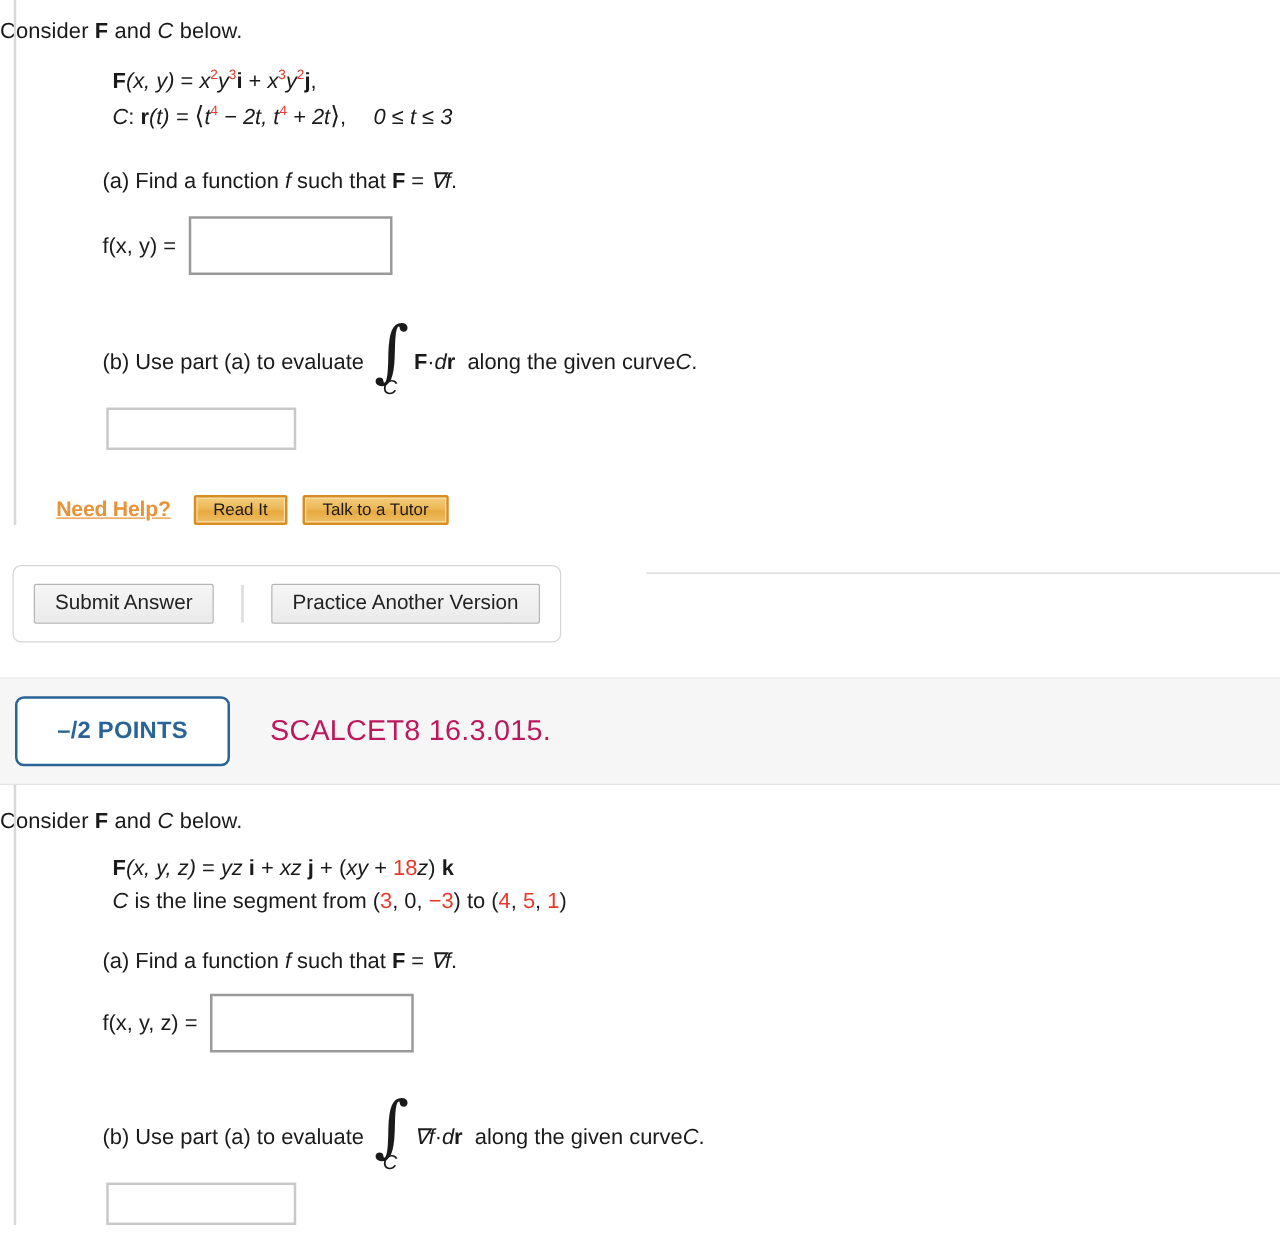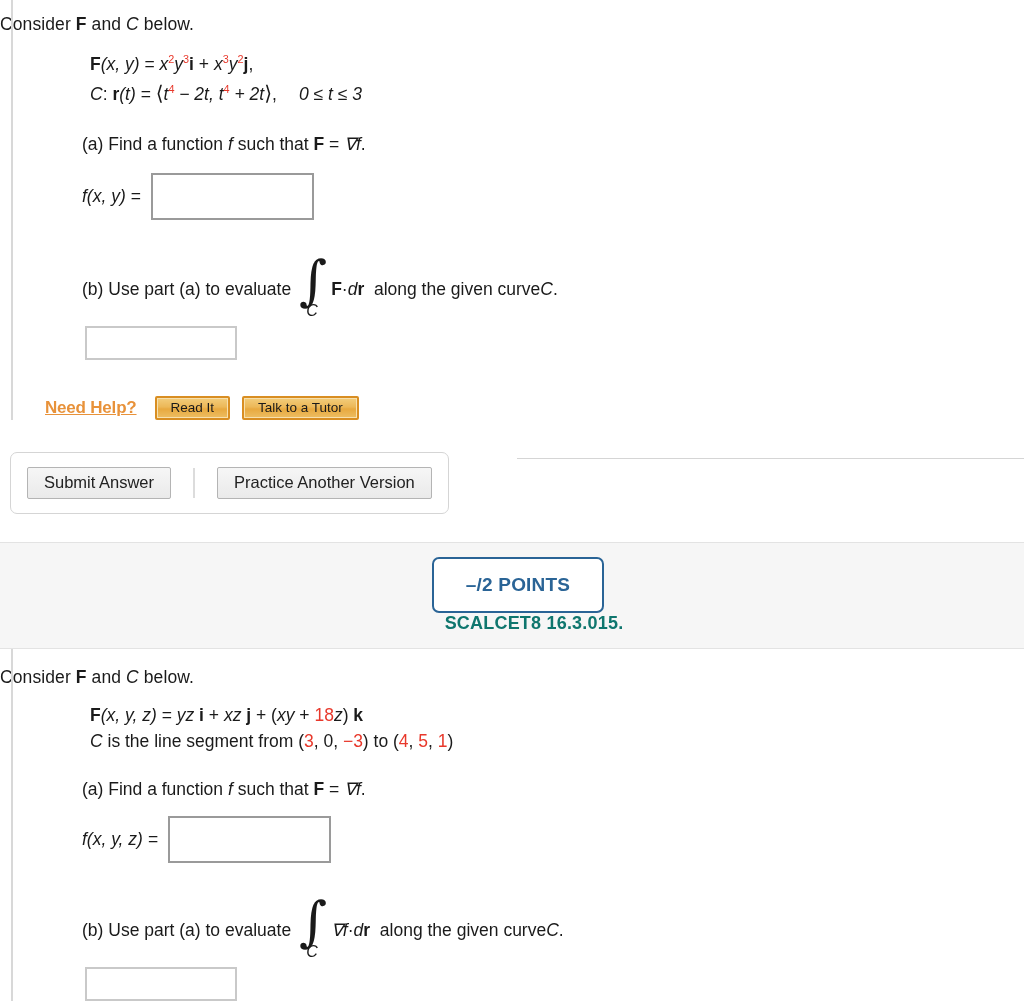--- a/index.html
+++ b/index.html
@@ -24,21 +24,21 @@
     width: 2px;
     background: #d8d8d8;
   }
 
   .stmt {
     font-size: 17.5px;
     line-height: 1.45;
     letter-spacing: 0.1px;
   }
   b, .b { font-weight: bold; }
-  .it { font-style: italic; }
+  .it { }
   .red { color: #e8382b; }
 
   sup.ex {
     font-size: 0.62em;
     vertical-align: super;
     line-height: 0;
   }
 
   .mathblock {
     margin-left: 90px;
@@ -179,41 +179,40 @@
     height: 1px;
     background: #e3e3e3;
     width: 100%;
   }
   .sectionhead {
     background: #f6f6f6;
     border-bottom: 1px solid #e3e3e3;
     display: flex;
     align-items: center;
     padding: 14px 0 14px 12px;
-    flex-direction: column;
   }
   .points {
     display: inline-flex;
     align-items: center;
     justify-content: center;
     min-width: 172px;
     height: 56px;
     border: 2px solid #2a6496;
     border-radius: 7px;
     background: #ffffff;
     color: #2a6496;
     font-size: 19px;
     font-weight: bold;
     letter-spacing: 0.2px;
   }
   .sectiontitle {
     margin-left: 32px;
-    font-size: 18px;
-    font-weight: bold;
-    color: #0f766e;
+    font-size: 23px;
+    font-weight: normal;
+    color: #be185d;
     letter-spacing: 0.2px;
   }
 </style>
 </head>
 <body>
 
 <div class="problem">
   <div class="qbody" style="padding-top:12px;">
 
     <div class="stmt">

